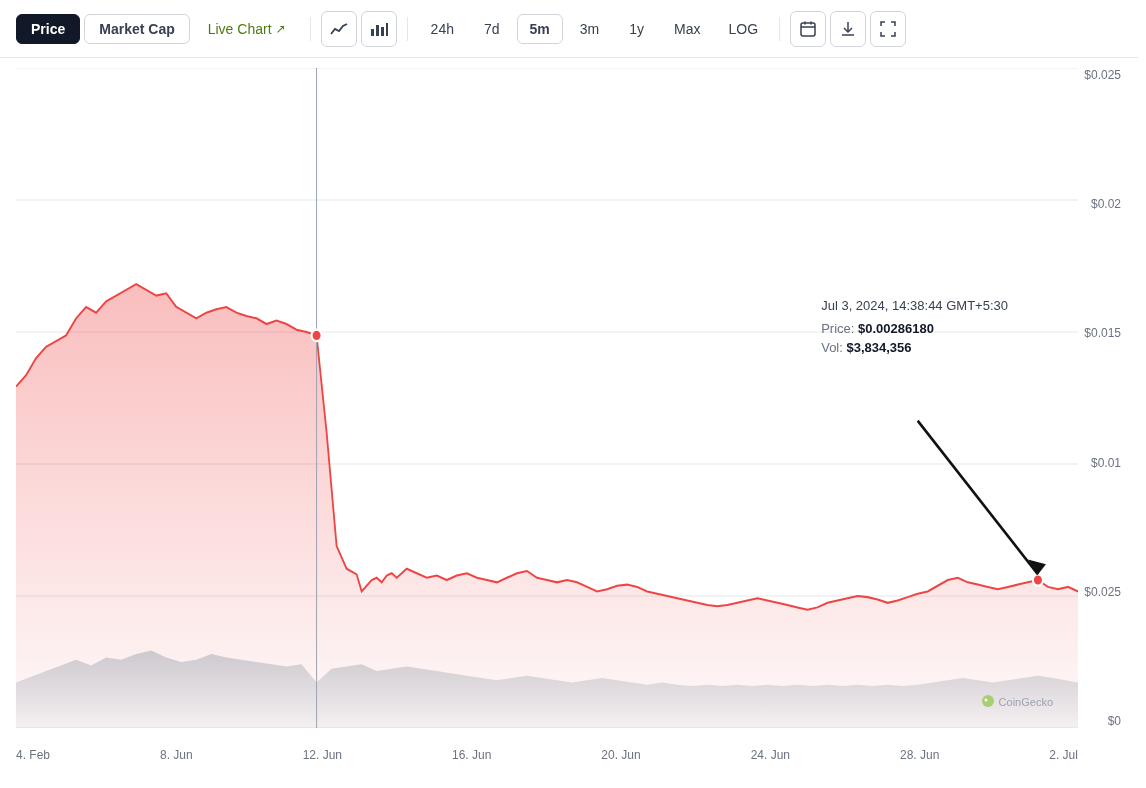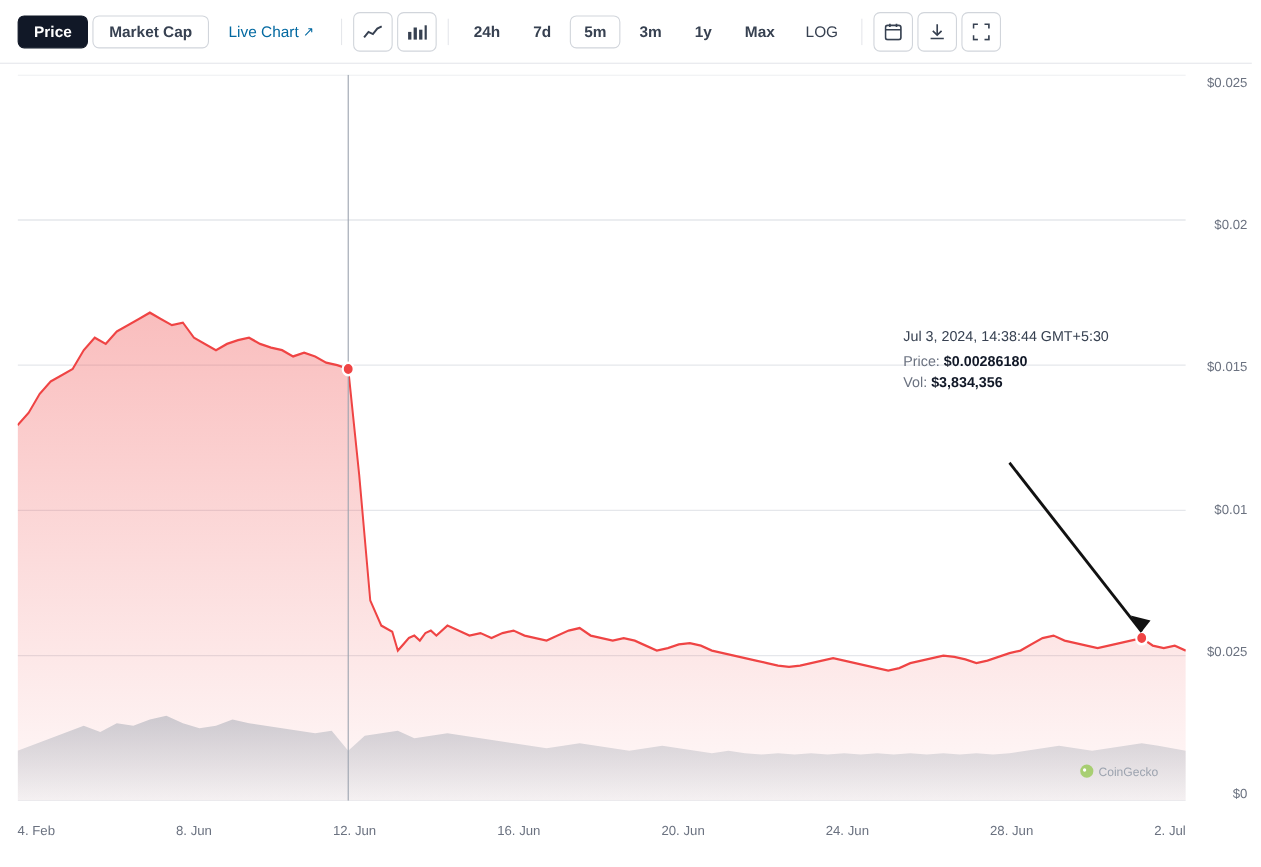--- a/index.html
+++ b/index.html
@@ -44,21 +44,21 @@
       color: #fff;
       border-color: #111827;
       font-weight: 700;
     }
     .tab-btn.live-chart {
       display: flex;
       align-items: center;
       gap: 4px;
       border: none;
       background: none;
-      color: #0369a1;
+      color: #4d7c0f;
       font-weight: 500;
     }
 
     .separator {
       width: 1px;
       height: 24px;
       background: #e5e7eb;
       margin: 0 6px;
     }
 
@@ -76,21 +76,21 @@
       color: #374151;
     }
 
     .time-btn {
       padding: 6px 12px;
       border-radius: 6px;
       border: 1.5px solid transparent;
       background: #fff;
       font-size: 14px;
       cursor: pointer;
-      font-weight: 700;
+      font-weight: 400;
       color: #374151;
     }
     .time-btn.active {
       border-color: #d1d5db;
       font-weight: 700;
     }
 
     .log-btn {
       padding: 6px 10px;
       border-radius: 6px;
@@ -113,21 +113,21 @@
       position: absolute;
       top: 10px;
       left: 16px;
       right: 60px;
       bottom: 60px;
     }
 
     
     .y-axis {
       position: absolute;
-      right: 0;
+      right: 13px;
       top: 10px;
       width: 58px;
       bottom: 60px;
       display: flex;
       flex-direction: column;
       justify-content: space-between;
       align-items: flex-end;
       padding-right: 4px;
     }
     .y-label {

